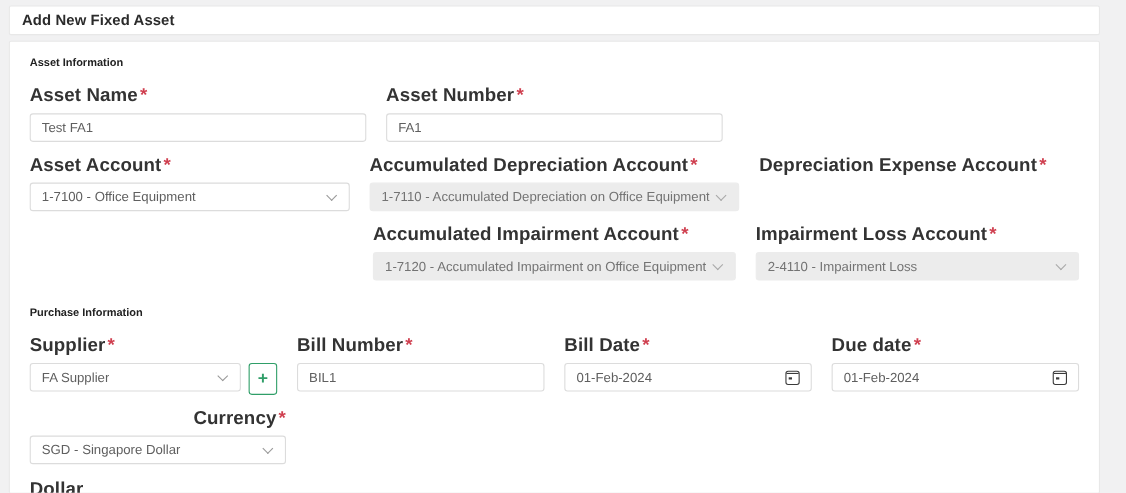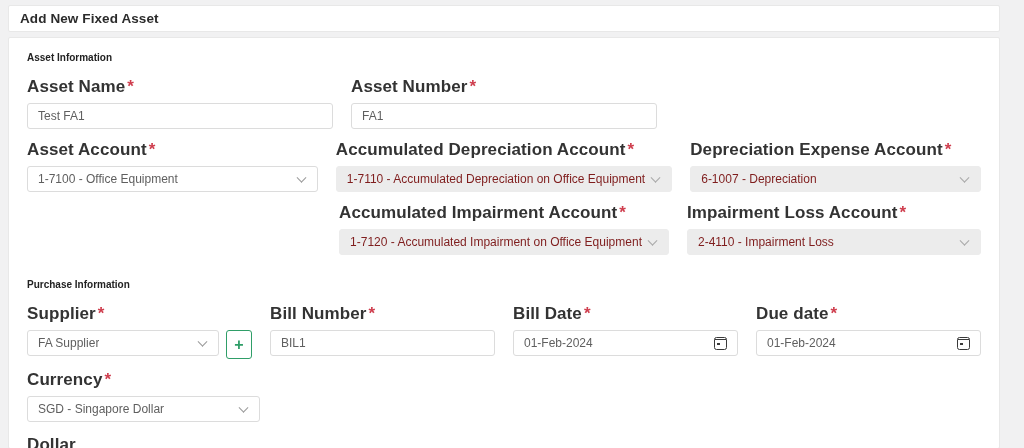--- a/index.html
+++ b/index.html
@@ -67,21 +67,21 @@
   .chevron {
     position: absolute; right: 12px; top: 50%;
     width: 7px; height: 7px;
     border-right: 1.4px solid #9a9a9a;
     border-bottom: 1.4px solid #9a9a9a;
     transform: translateY(-68%) rotate(45deg);
   }
   .select.disabled {
     background: #ececec;
     border-color: #ececec;
-    color: #7f1d1d;
+    color: #737373;
     cursor: default;
   }
   .select.disabled .chevron { border-color: #a8a8a8; }
   .inline-group { display: flex; align-items: stretch; }
   .inline-group .select { flex: 1; }
   .add-btn {
     width: 26px; height: 29px; margin-left: 7px;
     border: 1px solid #2f9e68; border-radius: 3px;
     background: #ffffff; color: #2f9e68;
     font-size: 16px; font-weight: bold; line-height: 1;
@@ -96,21 +96,21 @@
     flex: 0 0 auto;
   }
   .cal-icon::before {
     content: ""; position: absolute; left: 0; right: 0; top: 1.6px;
     height: 1.4px; background: #3a3a3a;
   }
   .cal-icon::after {
     content: ""; position: absolute; left: 2px; top: 5px;
     width: 2.5px; height: 2.5px; background: #3a3a3a;
   }
-  .currency-row { width: 233px; margin: 0 7px 13px 7px; }
+  .currency-row { width: 233px; margin: 0 7px 13px 7px; text-align: right; }
   .remarks-row { margin: 2px 7px 0 7px; }
   .ta-wrap { position: relative; width: 402px; }
   textarea.remarks {
     width: 402px; height: 47px;
     border: 1px solid #dcdcdc; border-radius: 3px;
     resize: none; outline: none;
     font-family: "Liberation Sans", sans-serif;
     font-size: 12px; color: #5f5f5f; padding: 5px 10px;
     display: block;
   }
@@ -150,24 +150,20 @@
         </div>
         <div class="field">
           <label class="lbl"><span>Accumulated Depreciation Account</span><span class="req">*</span></label>
           <div class="ctl select disabled">
             <span class="sel-text">1-7110 - Accumulated Depreciation on Office Equipment</span>
             <span class="chevron"></span>
           </div>
         </div>
         <div class="field">
           <label class="lbl"><span>Depreciation Expense Account</span><span class="req">*</span></label>
-          <div class="ctl select disabled">
-            <span class="sel-text">6-1007 - Depreciation</span>
-            <span class="chevron"></span>
-          </div>
         </div>
       </div>
 
       <div class="grid3">
         <div class="field col2">
           <label class="lbl"><span>Accumulated Impairment Account</span><span class="req">*</span></label>
           <div class="ctl select disabled">
             <span class="sel-text">1-7120 - Accumulated Impairment on Office Equipment</span>
             <span class="chevron"></span>
           </div>

